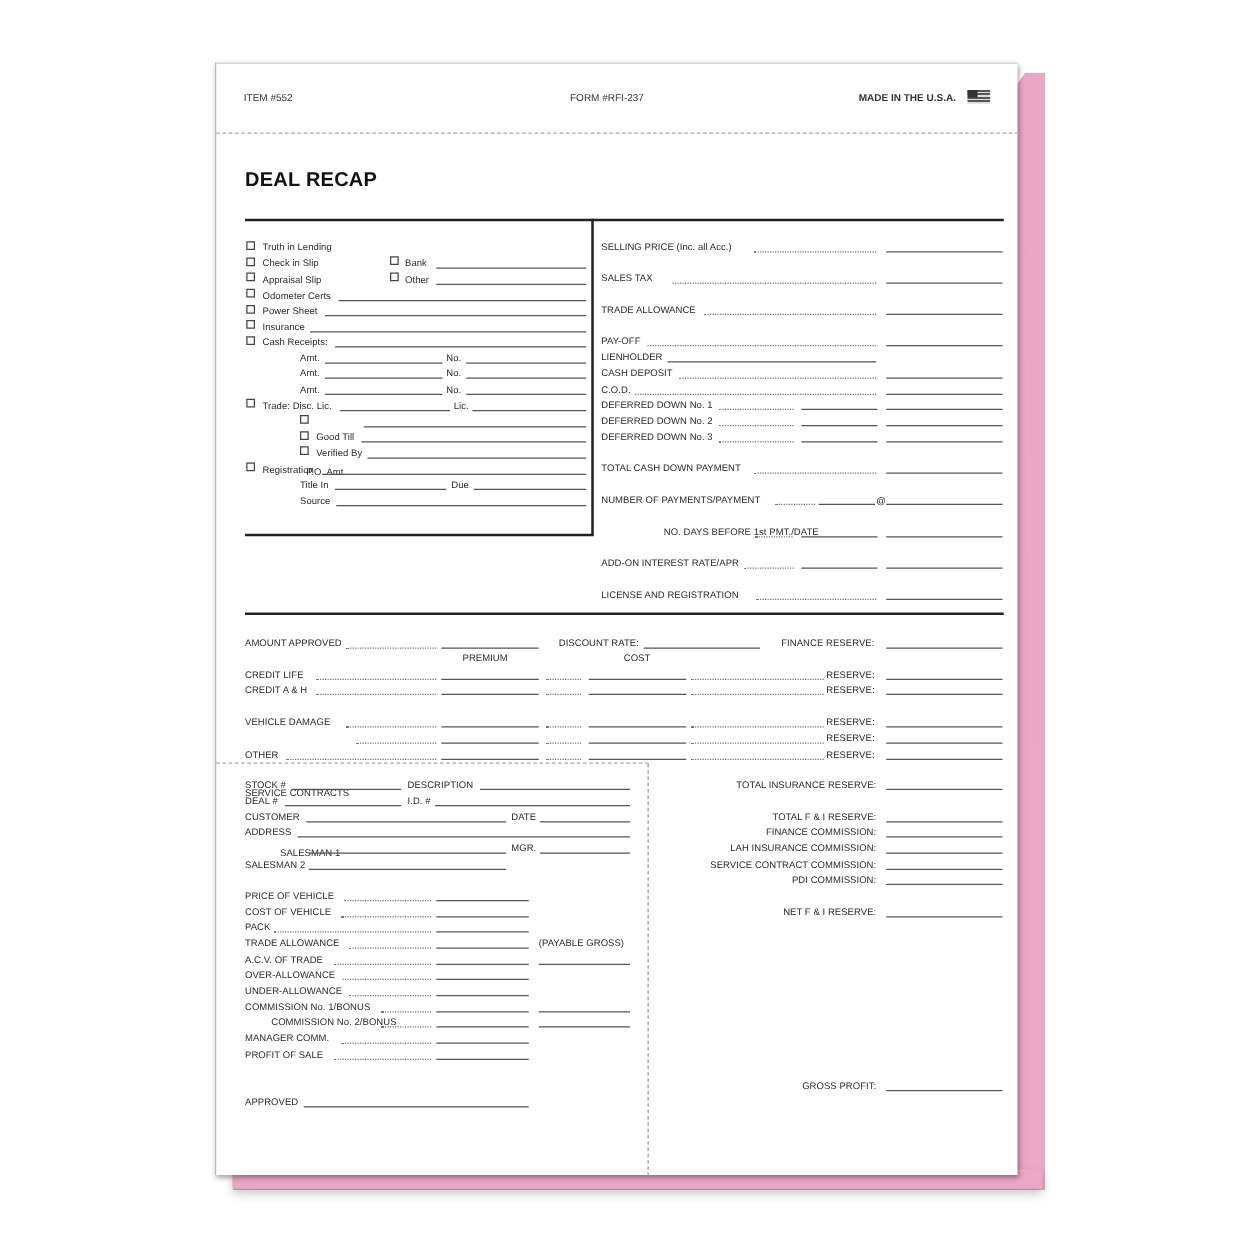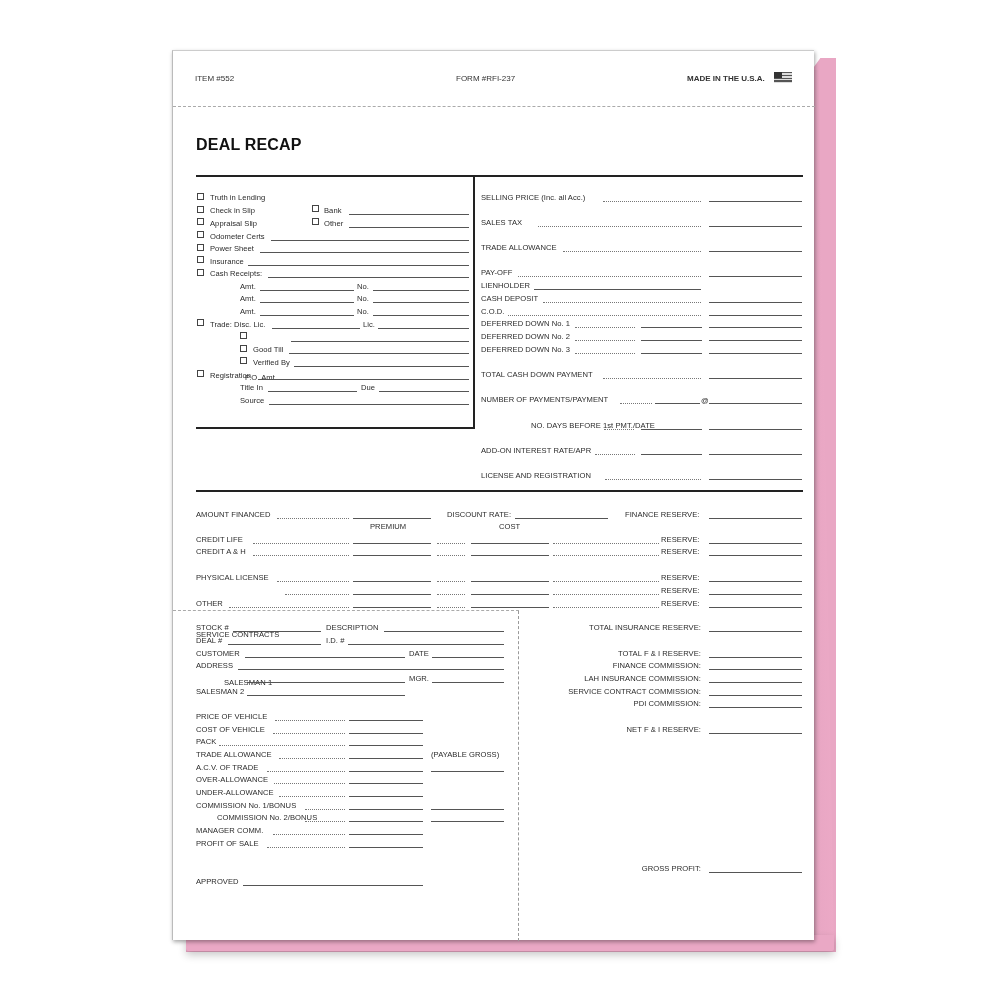--- a/index.html
+++ b/index.html
@@ -212,21 +212,21 @@
     <div class="dots" style="left:422px;top:403px;width:40px;"></div>
     <div class="line" style="left:468px;top:403px;width:61px;"></div>
     <div class="line" style="left:536px;top:403px;width:93px;"></div>
 
     <span class="abs t" style="left:308px;top:420px;">LICENSE AND REGISTRATION</span>
     <div class="dots" style="left:432px;top:428px;width:96px;"></div>
     <div class="line" style="left:536px;top:428px;width:93px;"></div>
   </div>
 
   <div>
-    <span class="abs t" style="left:23px;top:459px;">AMOUNT FINANCED</span>
+    <span class="abs t" style="left:23px;top:459px;">AMOUNT APPROVED</span>
     <div class="dots" style="left:104px;top:467px;width:72px;"></div>
     <div class="line" style="left:180px;top:467px;width:78px;"></div>
     <span class="abs t" style="left:274px;top:459px;">DISCOUNT RATE:</span>
     <div class="line" style="left:342px;top:467px;width:93px;"></div>
     <span class="abs t" style="left:452px;top:459px;">FINANCE RESERVE:</span>
     <div class="line" style="left:536px;top:467px;width:93px;"></div>
 
     <span class="abs t" style="left:197px;top:471px;">PREMIUM</span>
     <span class="abs t" style="left:326px;top:471px;">COST</span>
 
@@ -241,21 +241,21 @@
 
     <span class="abs t" style="left:23px;top:496px;">CREDIT A &amp; H</span>
     <div class="dots" style="left:80px;top:504px;width:96px;"></div>
     <div class="line" style="left:180px;top:504px;width:78px;"></div>
     <div class="dots" style="left:264px;top:504px;width:28px;"></div>
     <div class="line" style="left:298px;top:504px;width:78px;"></div>
     <div class="dots" style="left:380px;top:504px;width:106px;"></div>
     <span class="abs t" style="left:488px;top:496px;">RESERVE:</span>
     <div class="line" style="left:536px;top:504px;width:93px;"></div>
 
-    <span class="abs t" style="left:23px;top:522px;">PHYSICAL LICENSE</span>
+    <span class="abs t" style="left:23px;top:522px;">VEHICLE DAMAGE</span>
     <div class="dots" style="left:104px;top:530px;width:72px;"></div>
     <div class="line" style="left:180px;top:530px;width:78px;"></div>
     <div class="dots" style="left:264px;top:530px;width:28px;"></div>
     <div class="line" style="left:298px;top:530px;width:78px;"></div>
     <div class="dots" style="left:380px;top:530px;width:106px;"></div>
     <span class="abs t" style="left:488px;top:522px;">RESERVE:</span>
     <div class="line" style="left:536px;top:530px;width:93px;"></div>
 
     <span class="abs t" style="left:23px;top:535px;margin-top:44px;">SERVICE CONTRACTS</span>
     <div class="dots" style="left:112px;top:543px;width:64px;"></div>

